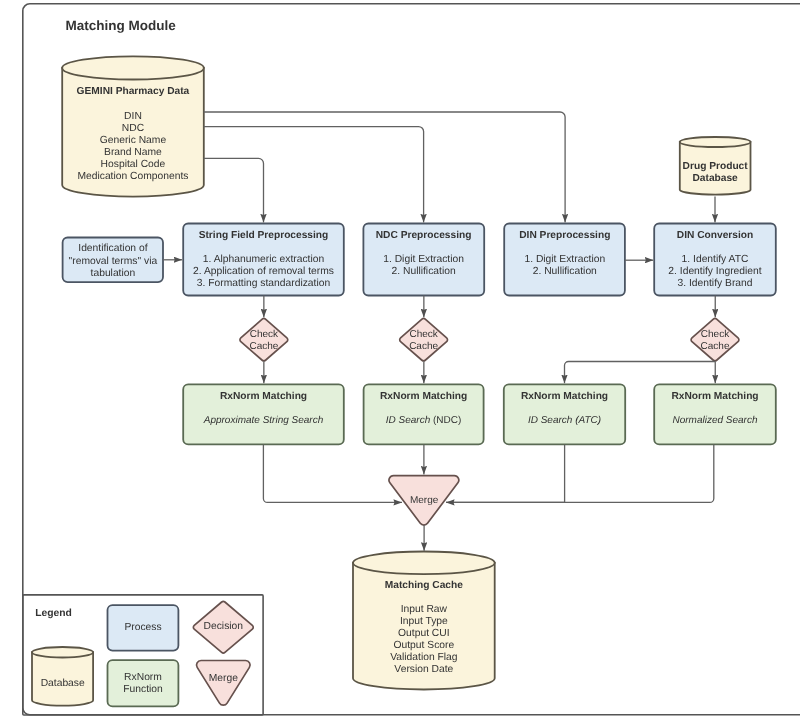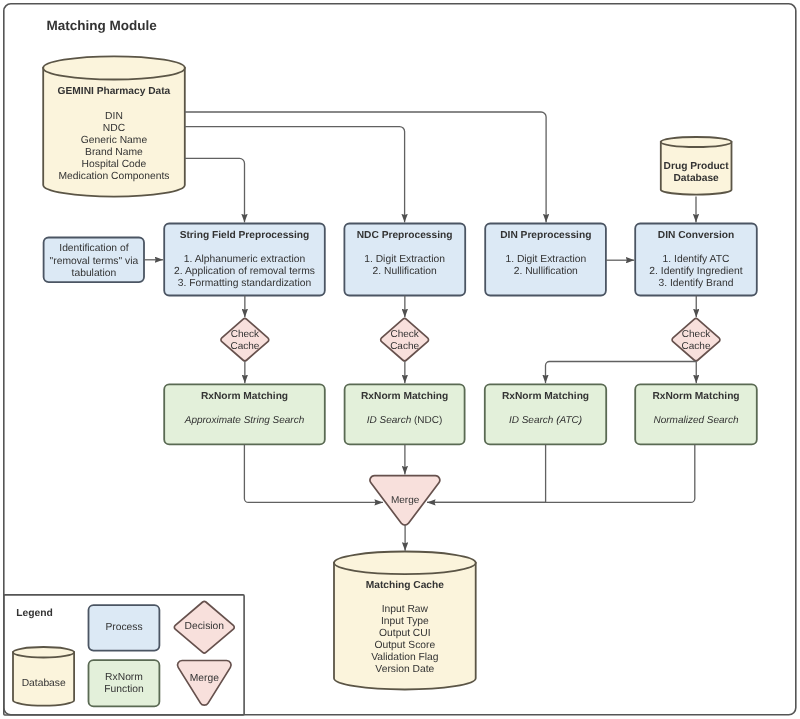--- a/index.html
+++ b/index.html
@@ -1,21 +1,21 @@
 <!DOCTYPE html>
 <html><head>
 <meta charset="utf-8">
 <title>Matching Module</title>
 <style>
   html,body{margin:0;padding:0;background:#ffffff;}
   body{width:800px;height:719px;overflow:hidden;
        font-family:"Liberation Sans",sans-serif;
        -webkit-font-smoothing:antialiased;
        text-rendering:geometricPrecision;}
-  #stage{position:relative;width:692px;height:719px;}
+  #stage{position:relative;width:692px;height:719px;margin-left:19px;}
   svg#diagram{display:block;width:800px;height:719px;}
 
   .frame{fill:none;stroke:#555555;stroke-width:1.6;}
   .shp-proc{fill:#dce9f5;stroke:#4b5563;stroke-width:1.8;}
   .shp-fn{fill:#e3f0da;stroke:#5a6a53;stroke-width:1.8;}
   .shp-dec{fill:#f8e0dc;stroke:#66514d;stroke-width:1.7;}
   .shp-db{fill:#fbf4dc;stroke:#5b5546;stroke-width:1.8;}
   .edge{fill:none;stroke:#616161;stroke-width:1.3;}
 
   text{fill:#333333;font-family:"Liberation Sans",sans-serif;

